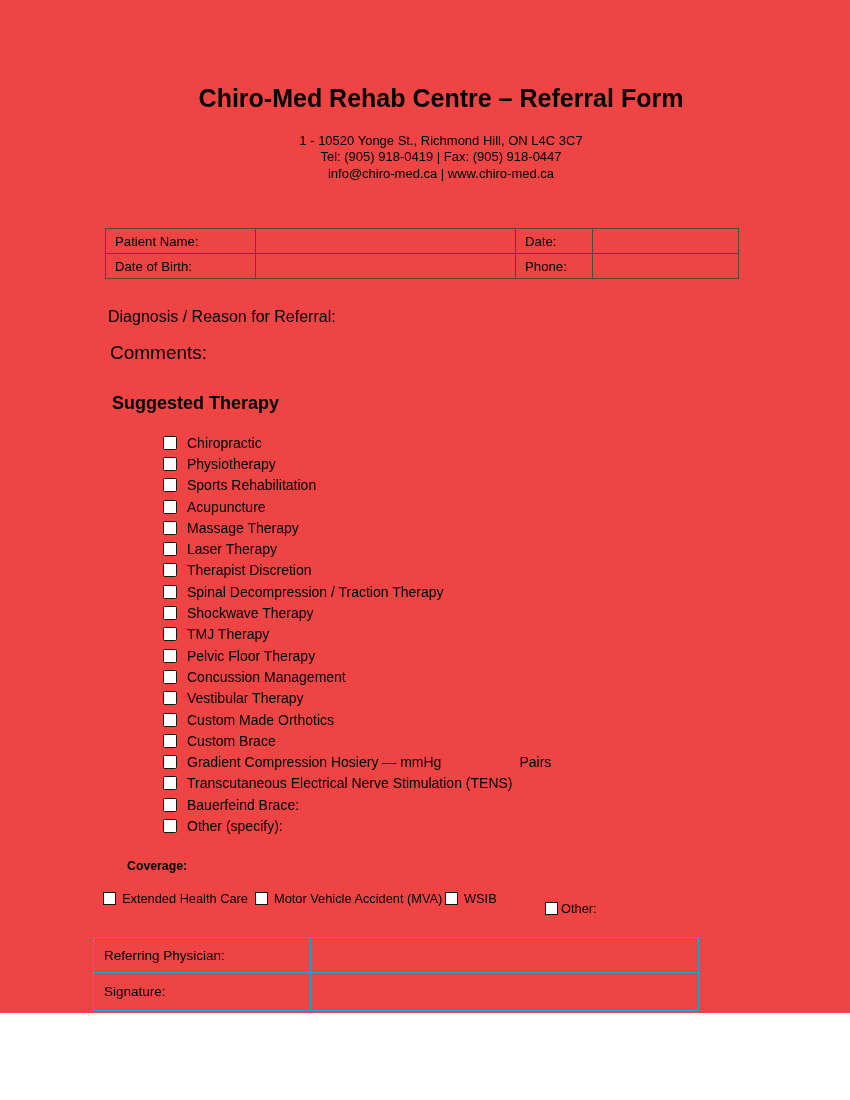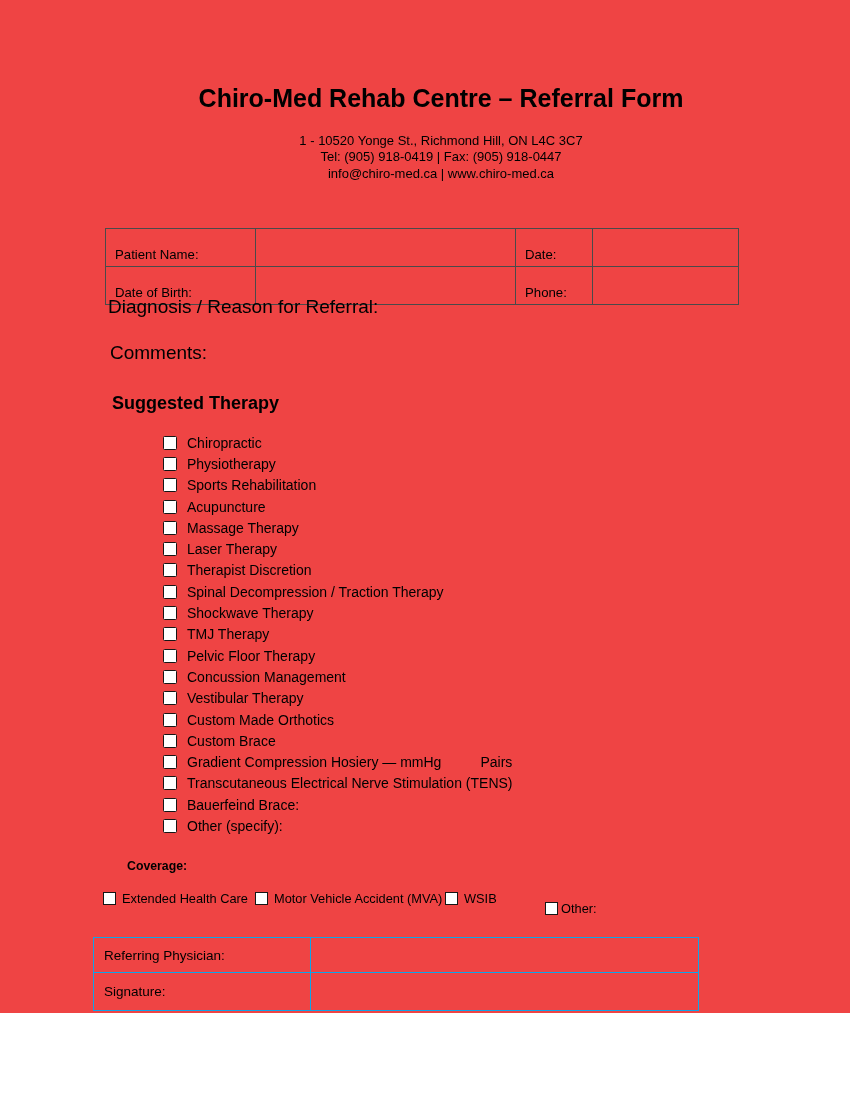--- a/index.html
+++ b/index.html
@@ -8,35 +8,35 @@
     overflow:hidden; font-family:"Liberation Sans", sans-serif; color:#000;
   }
 
   
   .header { position:absolute; top:84px; left:16px; width:850px; text-align:center; }
   .title  { font-size:25px; font-weight:700; line-height:29px; }
   .addr-block { margin-top:20px; font-size:13px; line-height:16.3px; }
 
   
   .ptable { position:absolute; top:228px; left:105px; border-collapse:collapse; table-layout:fixed; }
-  .ptable td { border:1px solid #4a4a4a; height:24px; padding:13px 0 0 9px; font-size:13.2px; vertical-align:middle; }
+  .ptable td { border:1px solid #4a4a4a; height:24px; padding:0 0 0 9px; font-size:13.2px; vertical-align:middle; }
   .ptable .c1 { width:140px; } .ptable .c2 { width:250px; }
   .ptable .c3 { width:67px; }  .ptable .c4 { width:136px; }
 
   
-  .diag-label     { position:absolute; top:296px; left:108px; font-size:19px; }
+  .diag-label     { position:absolute; top:308px; left:108px; font-size:16px; }
   .comments-label { position:absolute; top:342px; left:110px; font-size:19px; }
 
   
   .therapy-heading { position:absolute; top:393px; left:112px; font-size:18px; font-weight:700; }
   .therapy-list { position:absolute; top:432px; left:163px; }
   .t-item { display:flex; align-items:center; height:21.3px; font-size:14px; white-space:nowrap; }
   .cb { box-sizing:border-box; width:14px; height:14px; flex:none;
         border:1.5px solid #151515; border-radius:1.5px; background:#fff; margin-right:10px; }
-  .pairs-suffix { margin-left:39px; }
+  .pairs-suffix { margin-left:78px; }
 
   
   .coverage-heading { position:absolute; top:859px; left:127px; font-size:12.3px; font-weight:700; }
   .coverage-row { position:absolute; top:888px; left:103px; width:640px; height:20px; }
   .c-opt { position:absolute; top:0; height:20px; display:flex; align-items:center; font-size:12.8px; white-space:nowrap; }
   .c-opt .cb2 { box-sizing:border-box; width:13px; height:13px; flex:none;
                 border:1.4px solid #151515; background:#fff; margin-right:6px; }
   .pos1 { left:0; } .pos2 { left:152px; } .pos3 { left:342px; } .pos4 { left:442px;margin-top:10px; }
   .pos4 .cb2 { margin-right:3px; }
 

